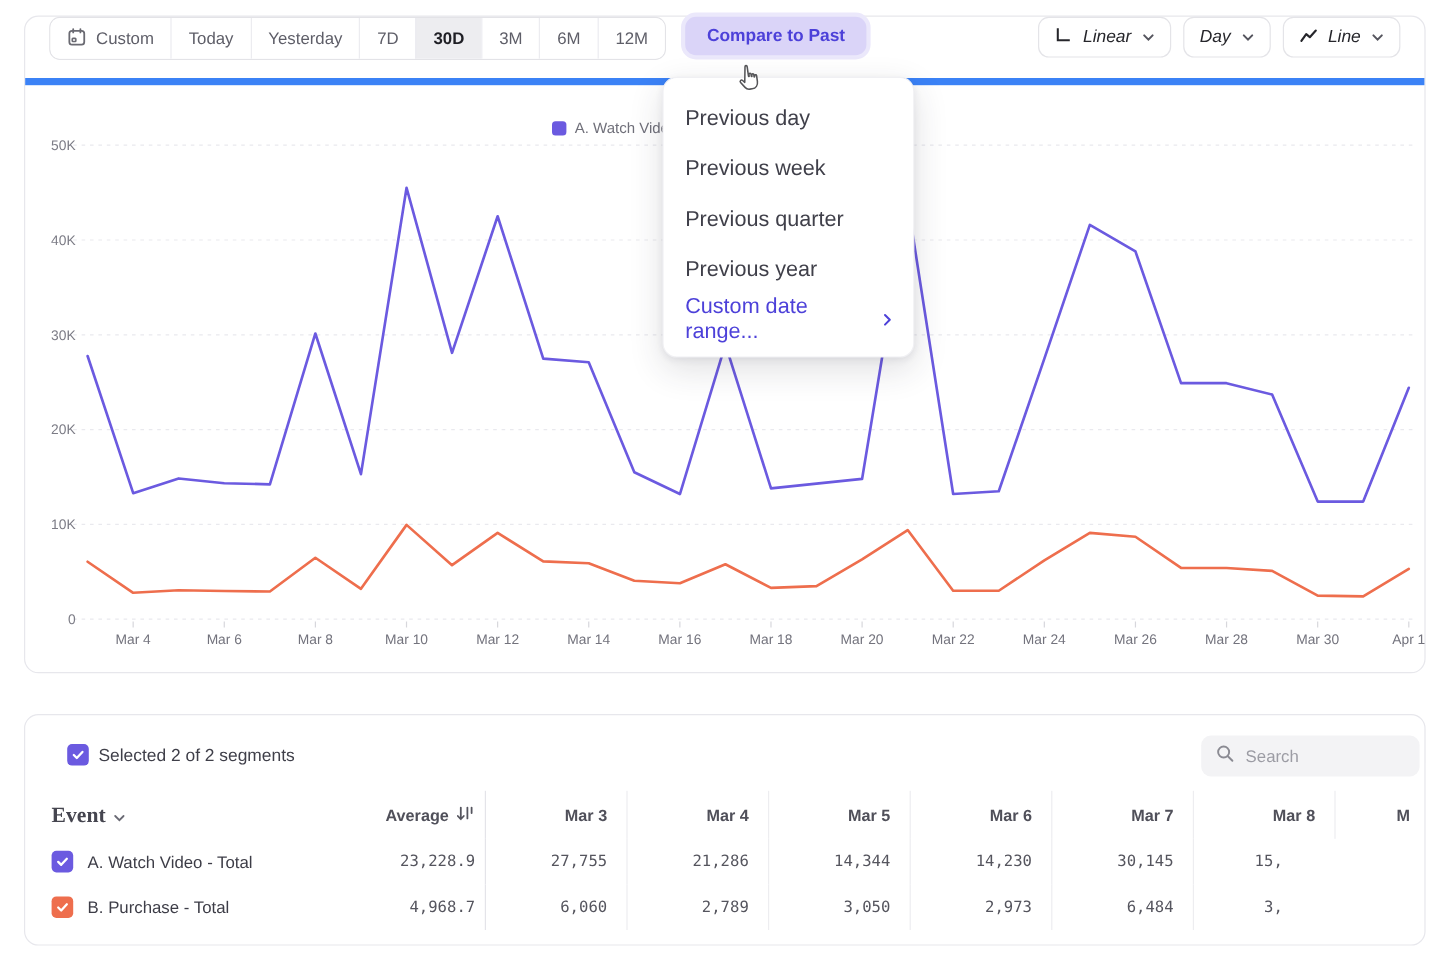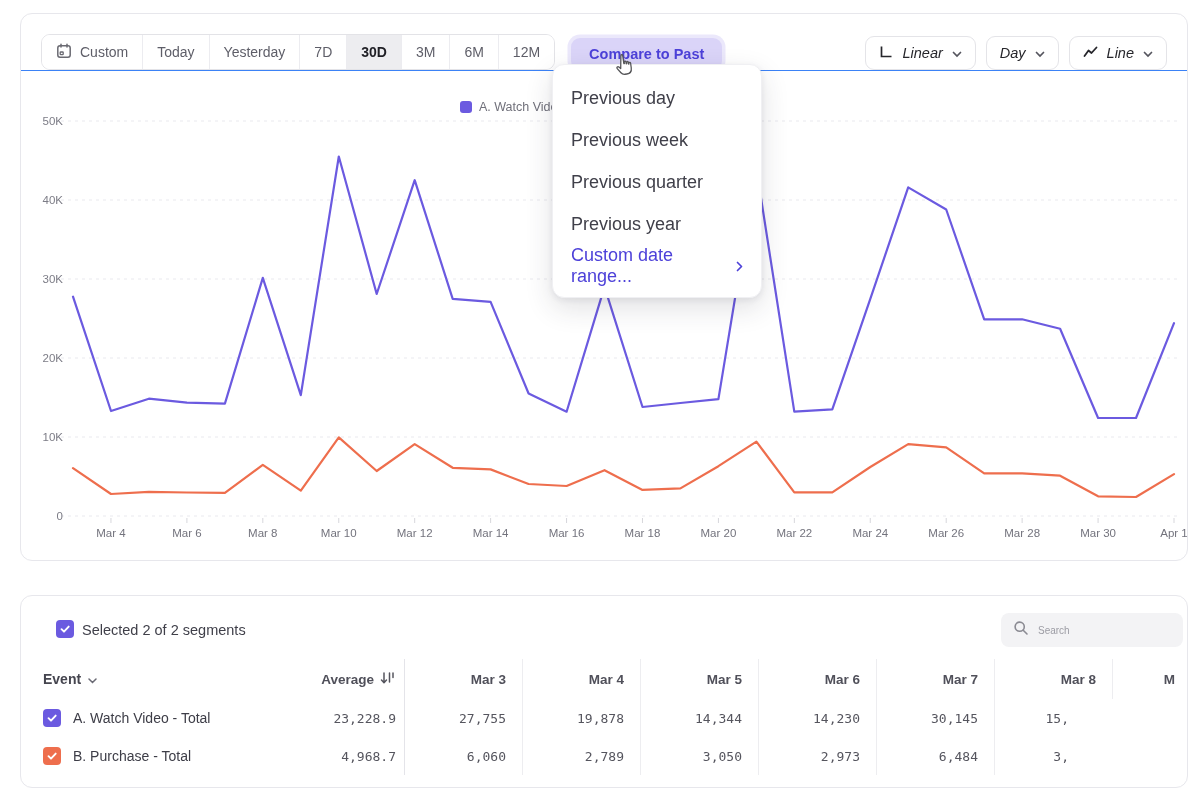--- a/index.html
+++ b/index.html
@@ -3,21 +3,21 @@
 <meta charset="utf-8">
 <style>
   * { margin:0; padding:0; box-sizing:border-box; }
   html,body { width:1200px; height:802px; background:#fff; font-family:"Liberation Sans", sans-serif; overflow:hidden; position:relative; }
 
   .panel { position:absolute; background:#fff; border:1px solid #e7e7ec; border-radius:12px; }
   #chart-panel { left:20px; top:13px; width:1168px; height:548px; }
   #table-panel { left:20px; top:595px; width:1168px; height:193px; overflow:hidden; }
 
   
-  #toolbar { position:absolute; left:0; top:0; width:100%; height:57px; display:flex; align-items:flex-end; border-bottom:1px solid #3b82f6; }
+  #toolbar { position:absolute; left:0; top:0; width:100%; height:57px; display:flex; align-items:flex-start; border-bottom:6px solid #3b82f6; }
   #date-range-group { display:flex; height:36px; margin-left:20px; border:1px solid #e3e3e7; border-radius:9px; overflow:hidden; background:#fff; }
   .range-btn { display:flex; align-items:center; gap:8px; padding:0 14px; font-size:14px; color:#5e5e68; background:#fff; border:none; border-left:1px solid #ececf0; cursor:pointer; white-space:nowrap; }
   .range-btn:first-child { border-left:none; }
   .range-btn.selected { background:#ededf0; color:#1f1f25; font-weight:bold; }
   .range-btn svg { flex:0 0 auto; }
 
   #compare-btn { margin-left:16px; height:32px; padding:0 18px; border:none; border-radius:9px; background:#dad4f8; color:#4d41d9; font-size:14.5px; font-weight:bold; box-shadow:0 0 0 3.5px #ebe8fb; cursor:pointer; }
 
   #right-controls { margin-left:auto; margin-right:20px; display:flex; gap:10px; }
   .ctl-btn { display:flex; align-items:center; gap:9px; height:34px; padding:0 13px; background:#fff; border:1px solid #e4e4e8; border-radius:9px; font-size:14.5px; color:#26262b; font-weight:500; cursor:pointer;font-style:italic; }
@@ -41,35 +41,35 @@
   .menu-item.custom { color:#4d41d9; justify-content:space-between; }
 
   #cursor { position:absolute; left:614px; top:52px; z-index:20; transform:rotate(-8deg); }
 
   
   #segments-header { position:absolute; left:13px; top:0; width:100%; height:63px; }
   .checkbox { width:18px; height:18px; border-radius:4px; display:flex; align-items:center; justify-content:center; flex:0 0 auto; cursor:pointer; }
   #select-all { position:absolute; left:22px; top:24px; }
   #segments-label { position:absolute; left:48px; top:26px; font-size:14.5px; color:#3f3f49; }
   #search-box { position:absolute; right:17px; top:17px; width:182px; height:34px; background:#f3f3f5; border-radius:8px; display:flex; align-items:center; padding:0 12px; gap:9px; }
-  #search-input { border:none; outline:none; background:transparent; font-size:10px; color:#33333c; width:120px; font-family:"Liberation Sans", sans-serif; }
+  #search-input { border:none; outline:none; background:transparent; font-size:14px; color:#33333c; width:120px; font-family:"Liberation Sans", sans-serif; }
   #search-input::placeholder { color:#9c9ca4; }
 
   #seg-table { position:absolute; left:0; top:63px; width:1240px; }
   .trow { display:flex; align-items:center; }
   .trow.head { height:40px; }
   .trow.data { height:38px; }
   .cell { display:flex; align-items:center; height:100%; }
   .c-event { width:270px; padding-left:22px; gap:12px; font-size:14px; color:#3d3d47; }
   .c-avg   { width:113px; justify-content:flex-end; padding-right:8px; }
   .c-date  { width:118px; justify-content:flex-end; padding-right:16px; border-left:1px solid #ededf0; }
   .c-date.first { border-left:1px solid #e4e4e9; }
   .c-last  { width:75px; justify-content:flex-end; border-left:1px solid #ededf0; }
   .head .cell { font-size:13.5px; font-weight:bold; color:#50505a; }
-  .head .c-event { gap:7px; font-size:14px; color:#45454f; }
+  .head .c-event { gap:7px; font-size:18px; color:#45454f;font-family:Liberation Serif, serif; }
   .head .c-avg { gap:6px;align-items:center; }
   .head .c-last { padding-right:12px; }
   .num { font-family:"DejaVu Sans Mono", monospace; font-size:13px; color:#55555e; font-weight:normal; }
   .head .hnum { font-size:13.5px; }
 </style>
 </head>
 <body>
 
 <div class="panel" id="chart-panel">
 
@@ -288,21 +288,21 @@
           </span>
           <span>A. Watch Video - Total</span>
         </div>
         <div class="cell c-avg">
           <span class="num">23,228.9</span>
         </div>
         <div class="cell c-date first">
           <span class="num">27,755</span>
         </div>
         <div class="cell c-date">
-          <span class="num">19,878</span>
+          <span class="num">21,286</span>
         </div>
         <div class="cell c-date">
           <span class="num">14,344</span>
         </div>
         <div class="cell c-date">
           <span class="num">14,230</span>
         </div>
         <div class="cell c-date">
           <span class="num">30,145</span>
         </div>

